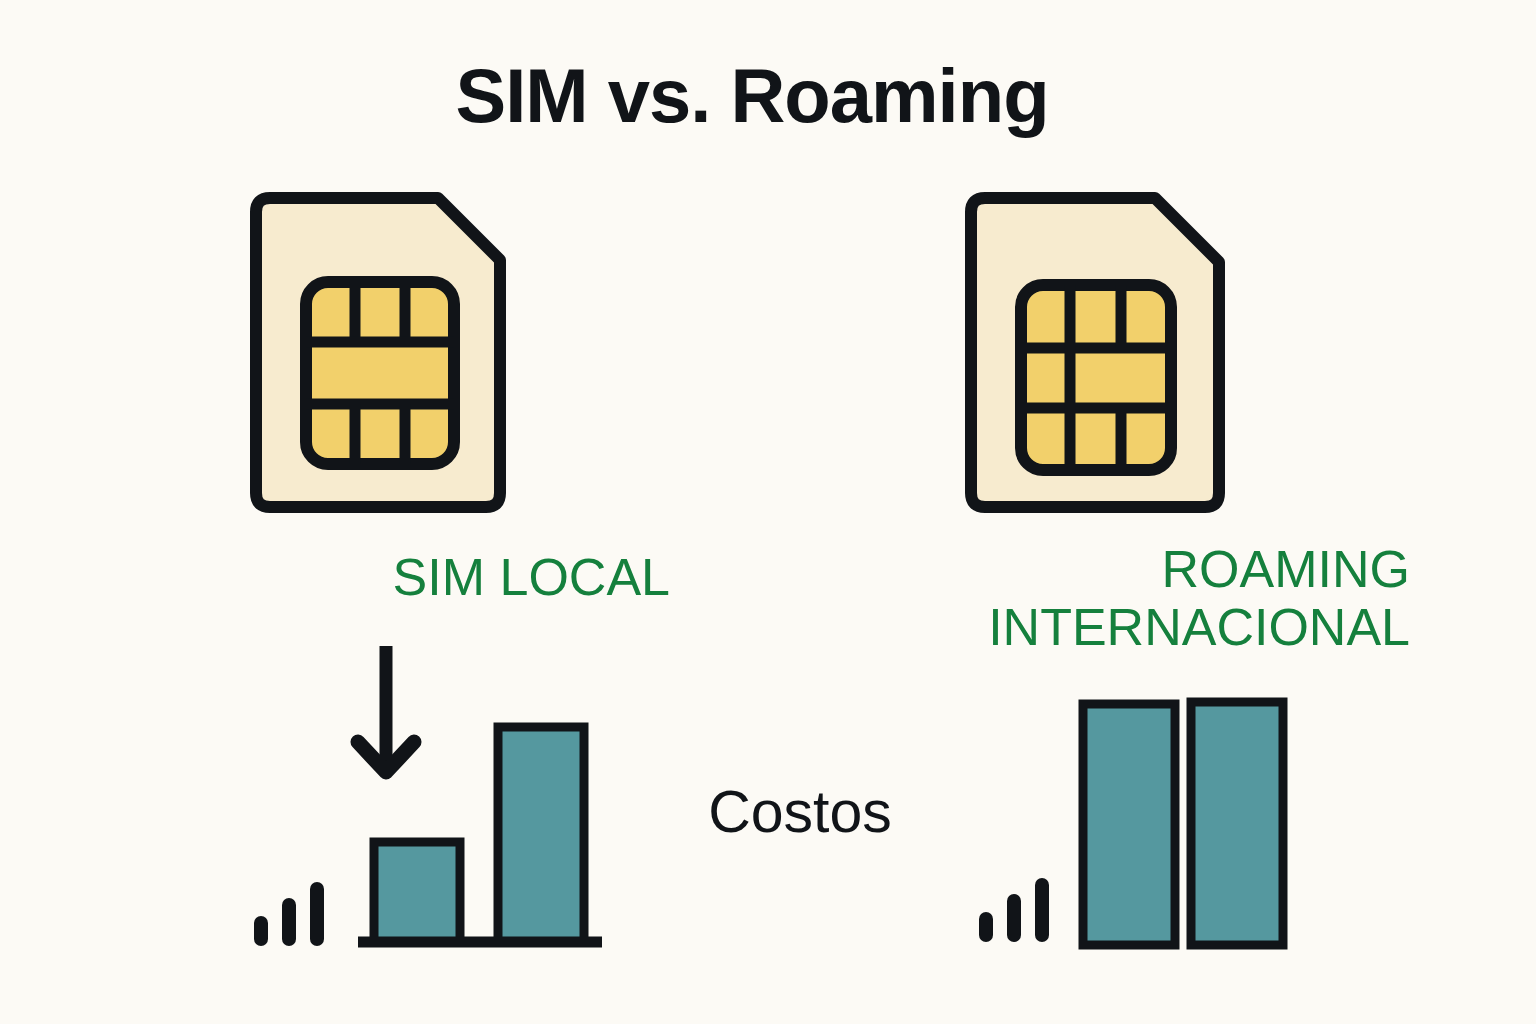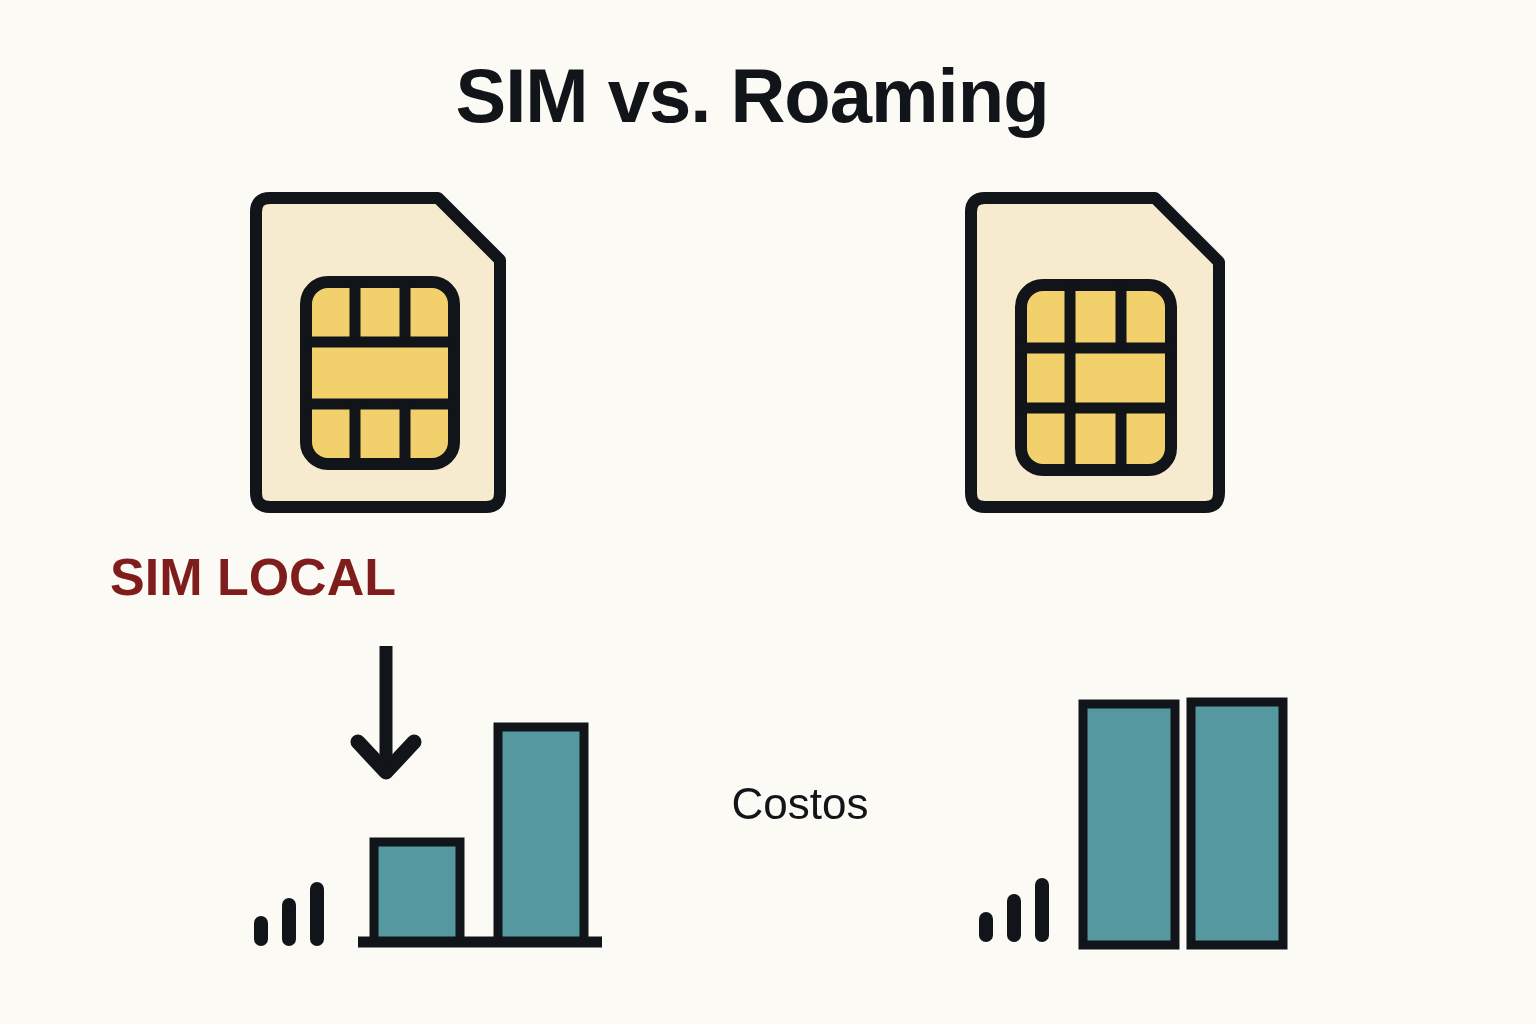--- a/index.html
+++ b/index.html
@@ -36,23 +36,23 @@
 
   
   .sim-card {
     position: absolute;
   }
   .sim-card svg { display: block; }
 
   
   .col-label {
     position: absolute;
-    text-align: left;
-    font-weight: 700;
-    color: #7f1d1d;
+    text-align: right;
+    font-weight: 400;
+    color: #15803d;
     line-height: 1.12;
     letter-spacing: 0px;
   }
   #label-left {
     left: 110px;
     top: 548px;
     width: 560px;
     font-size: 52px;
   }
   #label-right {
@@ -62,21 +62,21 @@
     font-size: 52px;
   }
 
   
   #center-caption {
     position: absolute;
     left: 600px;
     top: 778px;
     width: 400px;
     text-align: center;
-    font-size: 44px;
+    font-size: 59px;
     font-weight: 400;
     color: #111418;
     line-height: 1.18;
   }
 
   
   .chart {
     position: absolute;
   }
   .chart svg { display: block; }
@@ -121,20 +121,24 @@
         <line x1="158" y1="95" x2="158" y2="158" stroke="#111418" stroke-width="11"></line>
         <line x1="158" y1="218" x2="158" y2="280" stroke="#111418" stroke-width="11"></line>
       </g>
     </svg>
   </div>
 
   <div class="col-label" id="label-left">
     <div>SIM LOCAL</div>
   </div>
 
+  <div class="col-label" id="label-right">
+    <div>ROAMING</div>
+    <div>INTERNACIONAL</div>
+  </div>
 
   <div class="chart" style="left:240px; top:630px;">
     <svg width="380" height="330" viewBox="0 0 380 330" xmlns="http://www.w3.org/2000/svg">
 
       <g>
         <rect x="14" y="286" width="14" height="30" rx="7" fill="#111418"></rect>
         <rect x="42" y="268" width="14" height="48" rx="7" fill="#111418"></rect>
         <rect x="70" y="252" width="14" height="64" rx="7" fill="#111418"></rect>
       </g>
 

